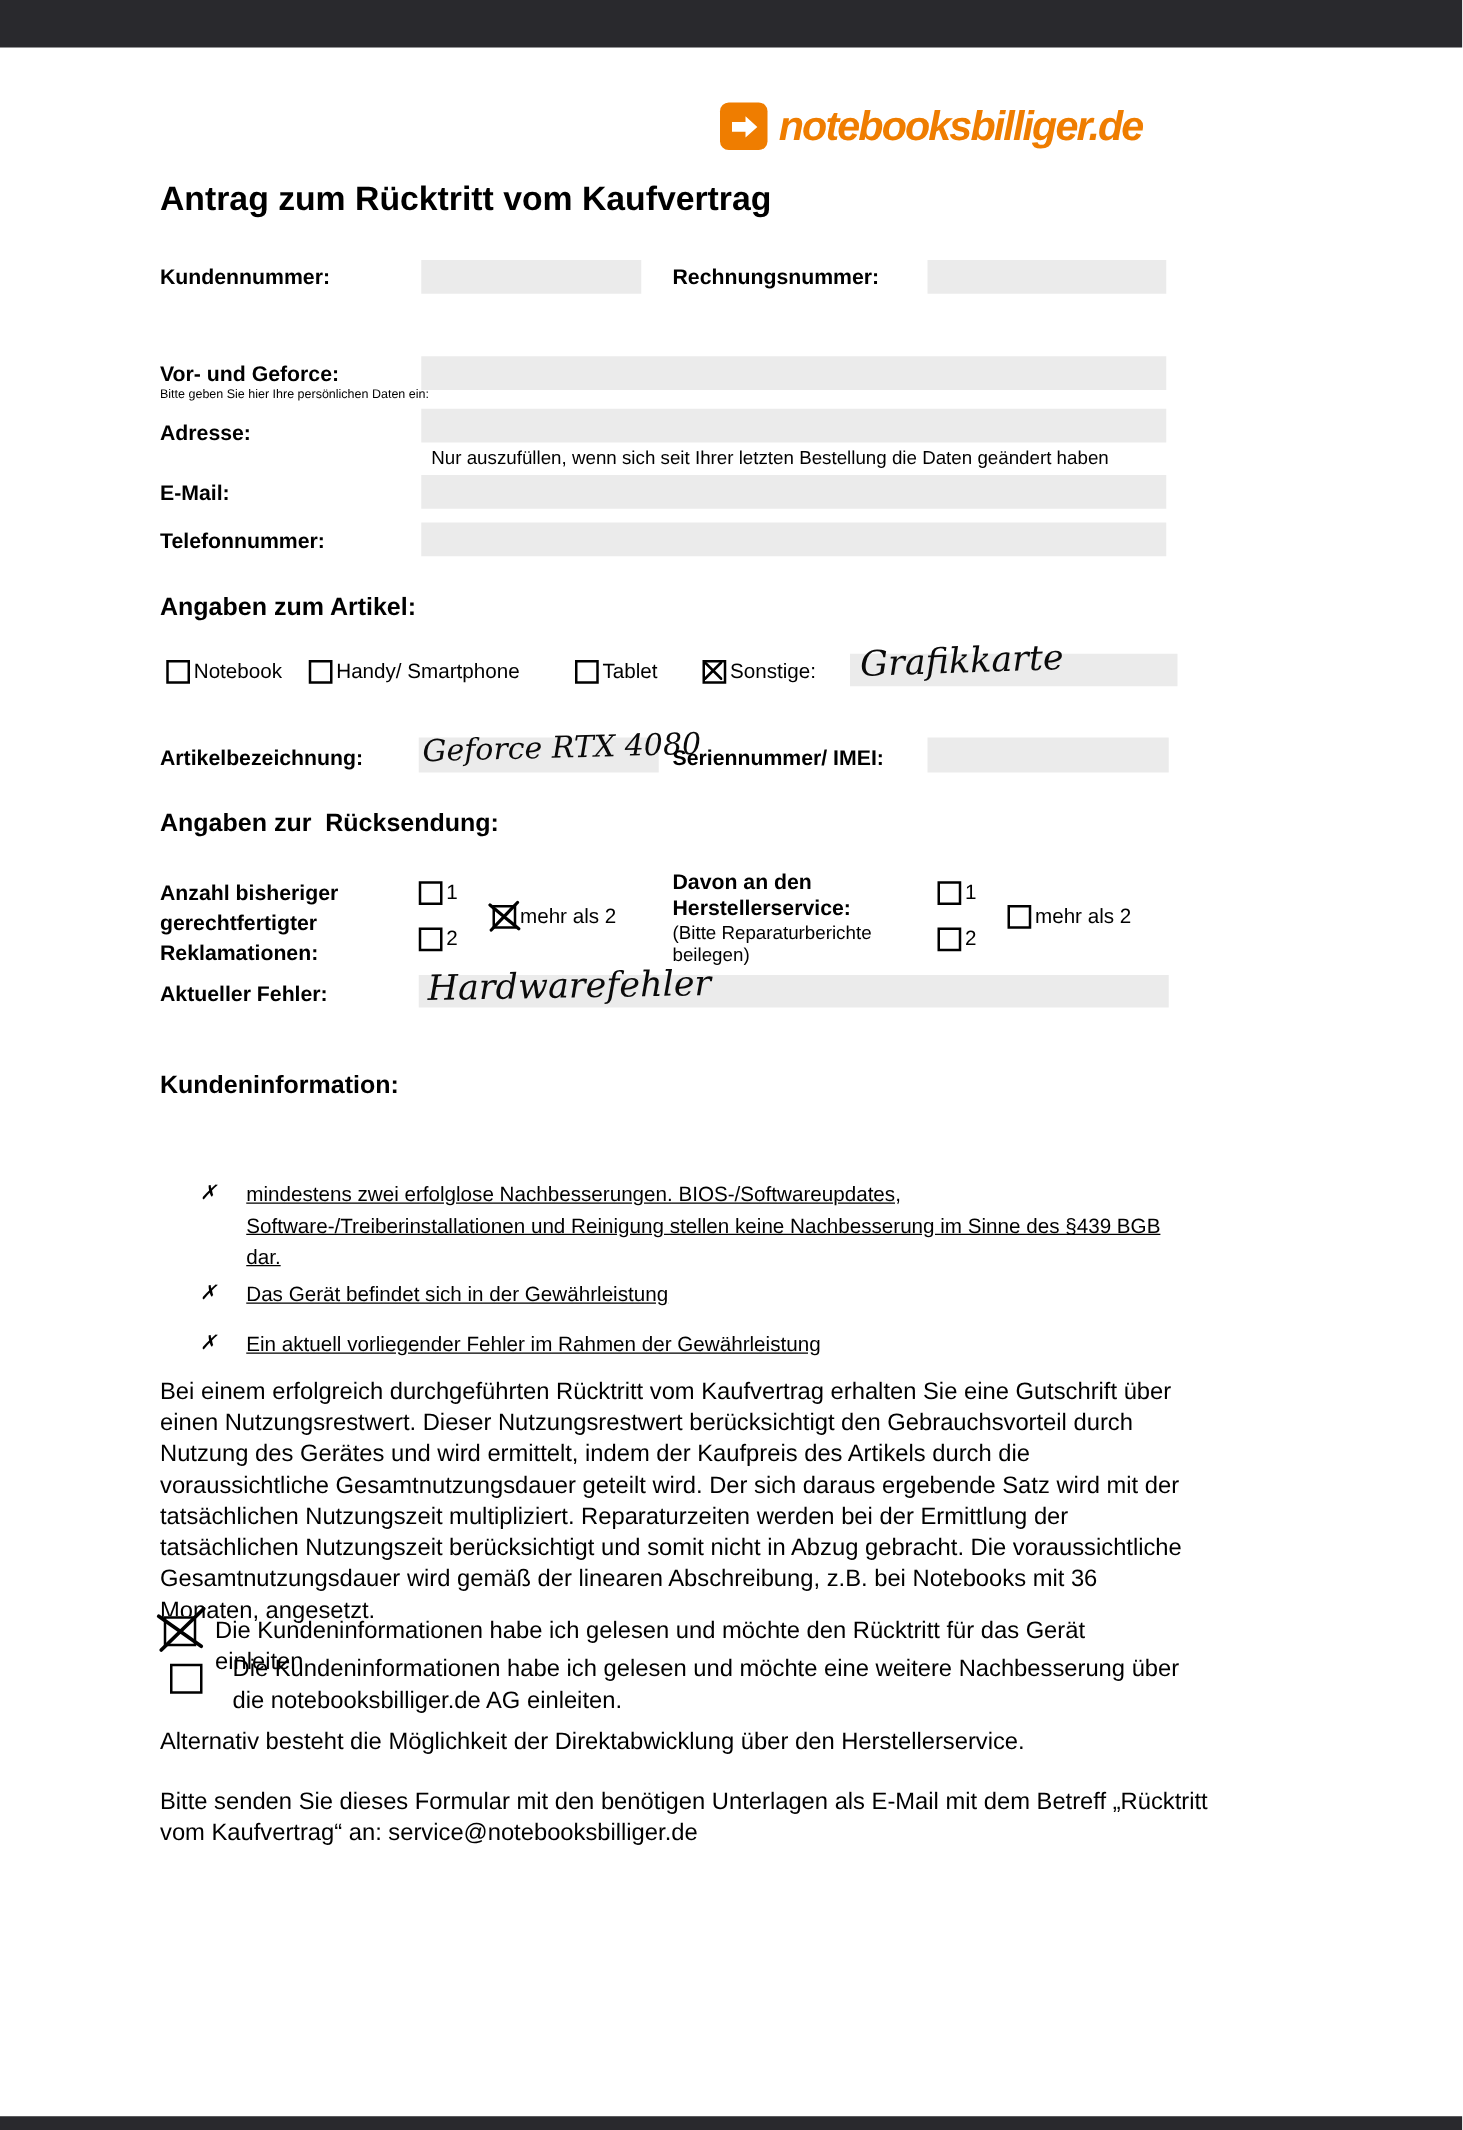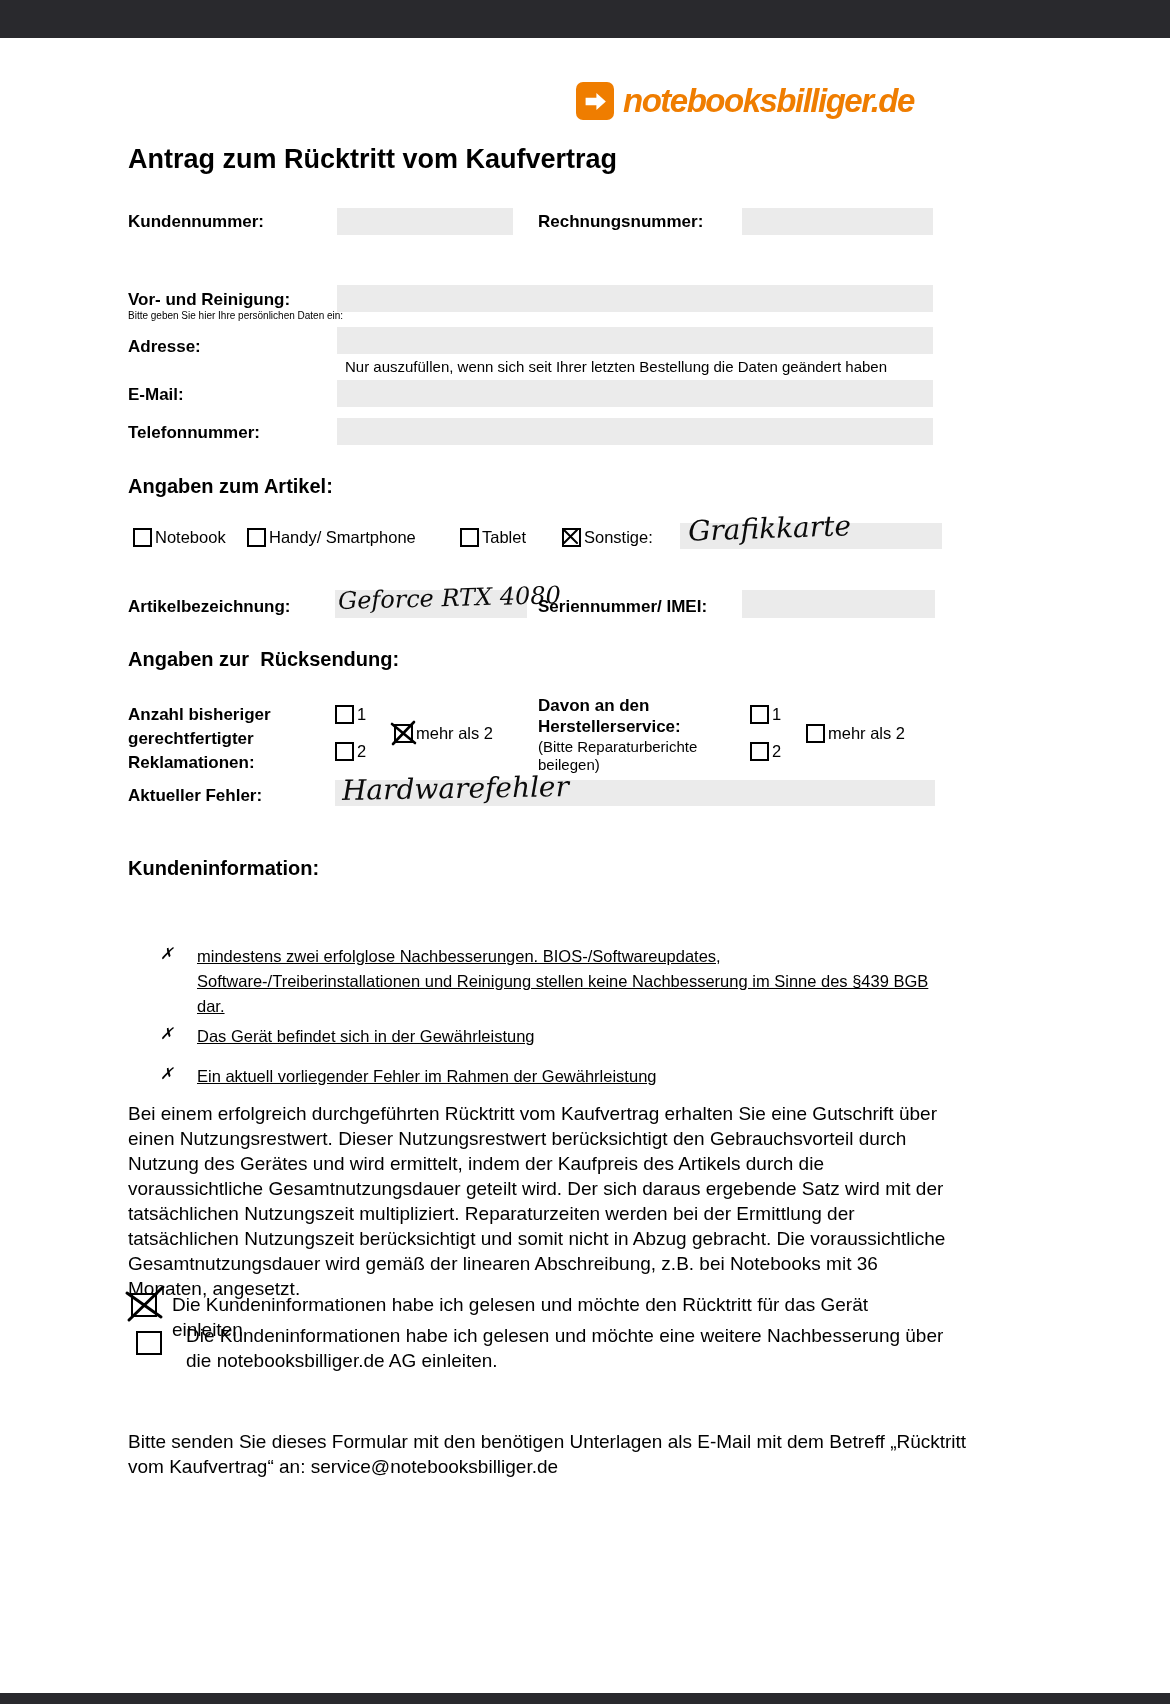--- a/index.html
+++ b/index.html
@@ -52,21 +52,21 @@
 
   <h1 class="title">Antrag zum Rücktritt vom Kaufvertrag</h1>
 
   <span class="lbl" style="left:128px;top:212px">Kundennummer:</span>
   <div class="box" style="left:337px;top:208px;width:176px;height:27px"></div>
   <span class="lbl" style="left:538px;top:212px">Rechnungsnummer:</span>
   <div class="box" style="left:742px;top:208px;width:191px;height:27px"></div>
 
   <span class="small" style="left:128px;top:262px">Bitte geben Sie hier Ihre persönlichen Daten ein:</span>
 
-  <span class="lbl" style="left:128px;top:290px">Vor- und Reinigung:</span>
+  <span class="lbl" style="left:128px;top:290px">Vor- und Geforce:</span>
   <div class="box" style="left:337px;top:285px;width:596px;height:27px"></div>
 
   <span class="lbl" style="left:128px;top:337px">Adresse:</span>
   <div class="box" style="left:337px;top:327px;width:596px;height:27px"></div>
   <span class="note" style="left:345px;top:358px">Nur auszufüllen, wenn sich seit Ihrer letzten Bestellung die Daten geändert haben</span>
 
   <span class="lbl" style="left:128px;top:385px">E-Mail:</span>
   <div class="box" style="left:337px;top:380px;width:596px;height:27px"></div>
 
   <span class="lbl" style="left:128px;top:423px">Telefonnummer:</span>
@@ -163,16 +163,17 @@
 
   <span class="cb-big" style="left:131px;top:1293px"></span>
   <svg class="hand-x" style="left:121px;top:1283px" width="46" height="40" viewBox="0 0 46 40">
     <path d="M6 10 L40 34 M42 4 L8 37" stroke="#000" stroke-width="3" stroke-linecap="round" fill="none"></path>
   </svg>
   <div class="body-text" style="left:172px;top:1292px;width:770px">Die Kundeninformationen habe ich gelesen und möchte den Rücktritt für das Gerät einleiten</div>
 
   <span class="cb-big" style="left:136px;top:1331px"></span>
   <div class="body-text" style="left:186px;top:1323px;width:775px">Die Kundeninformationen habe ich gelesen und möchte eine weitere Nachbesserung über die notebooksbilliger.de AG einleiten.</div>
 
+  <div class="body-text" style="left:128px;top:1381px;width:828px">Alternativ besteht die Möglichkeit der Direktabwicklung über den Herstellerservice.</div>
   <div class="body-text" style="left:128px;top:1429px;width:840px">Bitte senden Sie dieses Formular mit den benötigen Unterlagen als E-Mail mit dem Betreff „Rücktritt vom Kaufvertrag“ an: service@notebooksbilliger.de</div>
 
   <div class="bar bar-bottom"></div>
 </div>
 
 </body></html>

